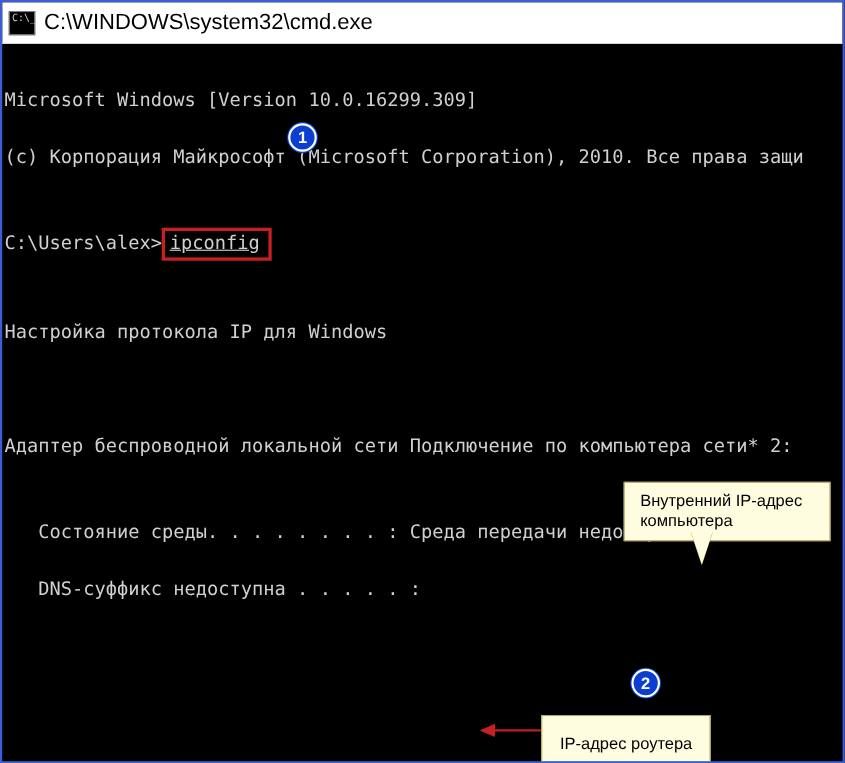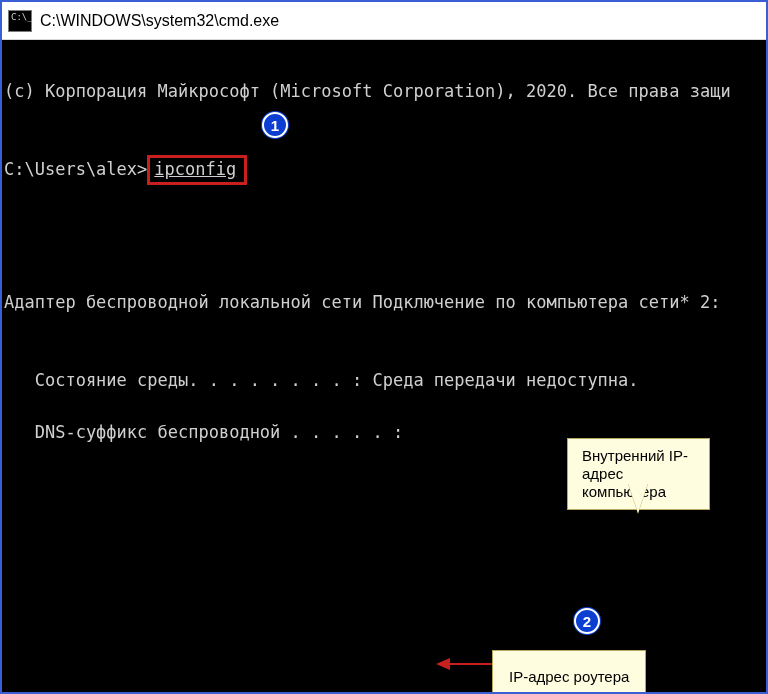--- a/index.html
+++ b/index.html
@@ -1,55 +1,57 @@
 <!DOCTYPE html>
 <html><head>
 <meta charset="utf-8">
 <style>
   * { margin: 0; padding: 0; box-sizing: border-box; }
   html, body { width: 768px; height: 694px; font-family: Consolas, monospace; }
   body { border: 2px solid #3a5fd4; background: #000; position: relative; overflow: hidden; }
   .titlebar { background: #fff; height: 38px; display: flex; align-items: center; padding: 0 6px; border-bottom: 1px solid #d8d8d8; }
   .titlebar .icon { width: 24px; height: 22px; background: #000; border: 1px solid #7a7a7a; margin-right: 8px; position: relative; }
   .titlebar .icon::after { content: "C:\\_"; color: #cfcfcf; position: absolute; top: 2px; left: 2px; font-size: 9px; line-height: 9px; font-family: Consolas, monospace; }
-  .titlebar .title { color: #000; font-family: "Segoe UI", Arial, sans-serif; font-size: 16px; }
+  .titlebar .title { color: #000; font-family: "Segoe UI", Arial, sans-serif; font-size: 20px; }
   .term { color: #d0d0d0; font-size: 17px; line-height: 26px; padding: 12px 2px 0 2px; white-space: pre; position: relative; }
   .l { display: block; }
   .cmd-box { border: 3px solid #c81f1f; padding: 0 8px 2px 4px; display: inline-block; line-height: 22px; margin-top: -1px; position: relative; text-decoration: underline; }
   .badge { position: absolute; width: 26px; height: 26px; border-radius: 50%; background: #0c3fd1; color: #fff; font-family: Arial, sans-serif; font-size: 15px; font-weight: bold; display: flex; align-items: center; justify-content: center; border: 2px solid #fff; box-shadow: 0 0 0 1px #0c3fd1; }
   .callout { position: absolute; background: #fffde0; border: 1px solid #b7a85b; box-shadow: 2px 3px 6px rgba(0,0,0,.6); padding: 8px 14px; color: #000; font-family: Arial, sans-serif; font-size: 15px; line-height: 18px; white-space: normal; }
   .callout .tail { position: absolute; width: 0; height: 0; }
-  .callout-ip1 { top: 436px; left: 565px; width: 143px; }
+  .callout-ip1 { top: 436px; left: 565px; width: 188px; }
   .callout-ip1 .tail { left: 60px; top: 44px; border-left: 10px solid transparent; border-right: 10px solid transparent; border-top: 30px solid #fffde0; filter: drop-shadow(0 1px 0 #b7a85b); }
   .callout-router { top: 648px; left: 490px; padding: 17px 16px; }
   .arrow { position: absolute; top: 661px; left: 434px; width: 56px; height: 2px; }
   .arrow-line { position: absolute; left: 12px; top: 0; width: 44px; height: 2px; background: #c81f1f; }
   .arrow-head { position: absolute; left: 0; top: -5px; width: 0; height: 0; border-top: 6px solid transparent; border-bottom: 6px solid transparent; border-right: 14px solid #c81f1f; }
   .badge1 { top: 110px; left: 260px; }
   .badge2 { top: 606px; left: 572px; }
 </style>
 </head>
 <body>
 
 <div class="titlebar">
   <span class="icon"></span>
   <span class="title">C:\WINDOWS\system32\cmd.exe</span>
 </div>
 
 <div class="term">
-<span class="l">(c) Корпорация Майкрософт (Microsoft Corporation), 2020. Все права защи</span>
+<span class="l">Microsoft Windows [Version 10.0.16299.309]</span>
+<span class="l">(c) Корпорация Майкрософт (Microsoft Corporation), 2010. Все права защи</span>
 <span class="l"></span>
 <span class="l"><span>C:\Users\alex&gt;</span><span class="cmd-box"><span>ipconfig</span></span></span>
 <span class="l"></span>
+<span class="l">Настройка протокола IP для Windows</span>
 <span class="l"></span>
 <span class="l"></span>
 <span class="l">Адаптер беспроводной локальной сети Подключение по компьютера сети* 2:</span>
 <span class="l"></span>
 <span class="l">   Состояние среды. . . . . . . . : Среда передачи недоступна.</span>
-<span class="l">   DNS-суффикс беспроводной . . . . . :</span>
+<span class="l">   DNS-суффикс недоступна . . . . . :</span>
 <span class="l"></span>
 <span class="l"></span>
 <span class="l"></span>
 
 
 <span class="l"></span>
 
 <span class="l"></span>
 
 

